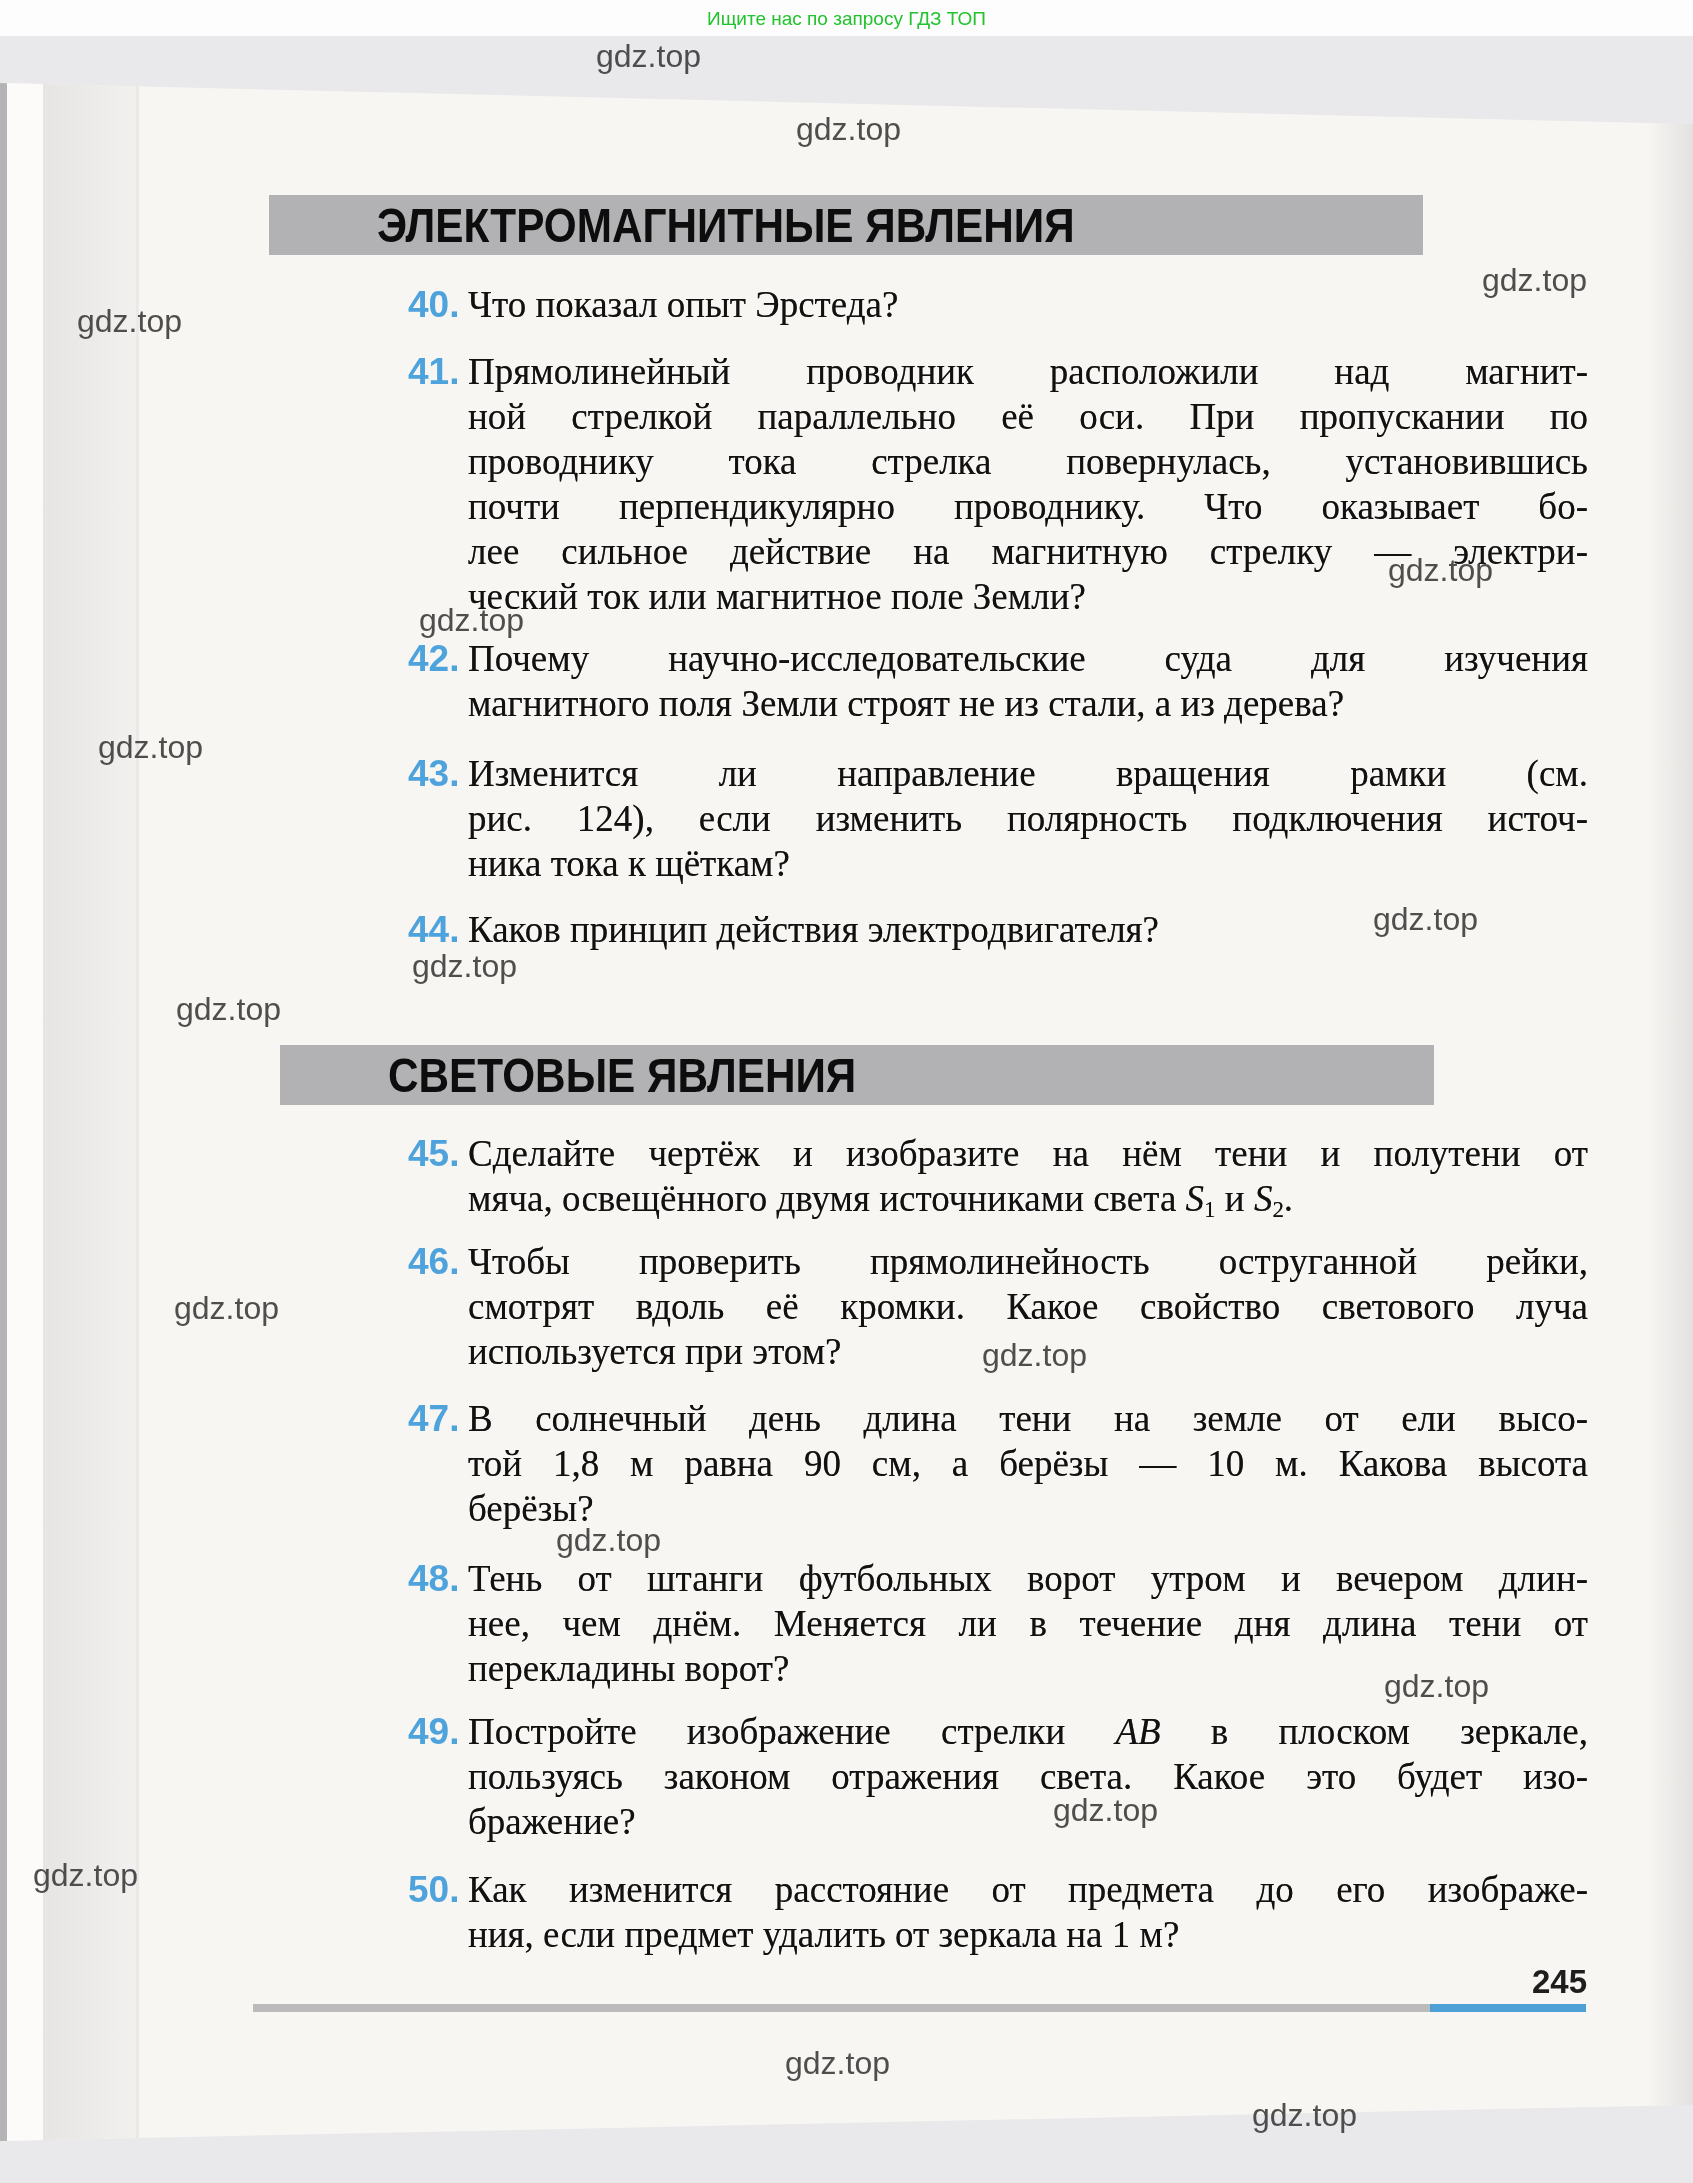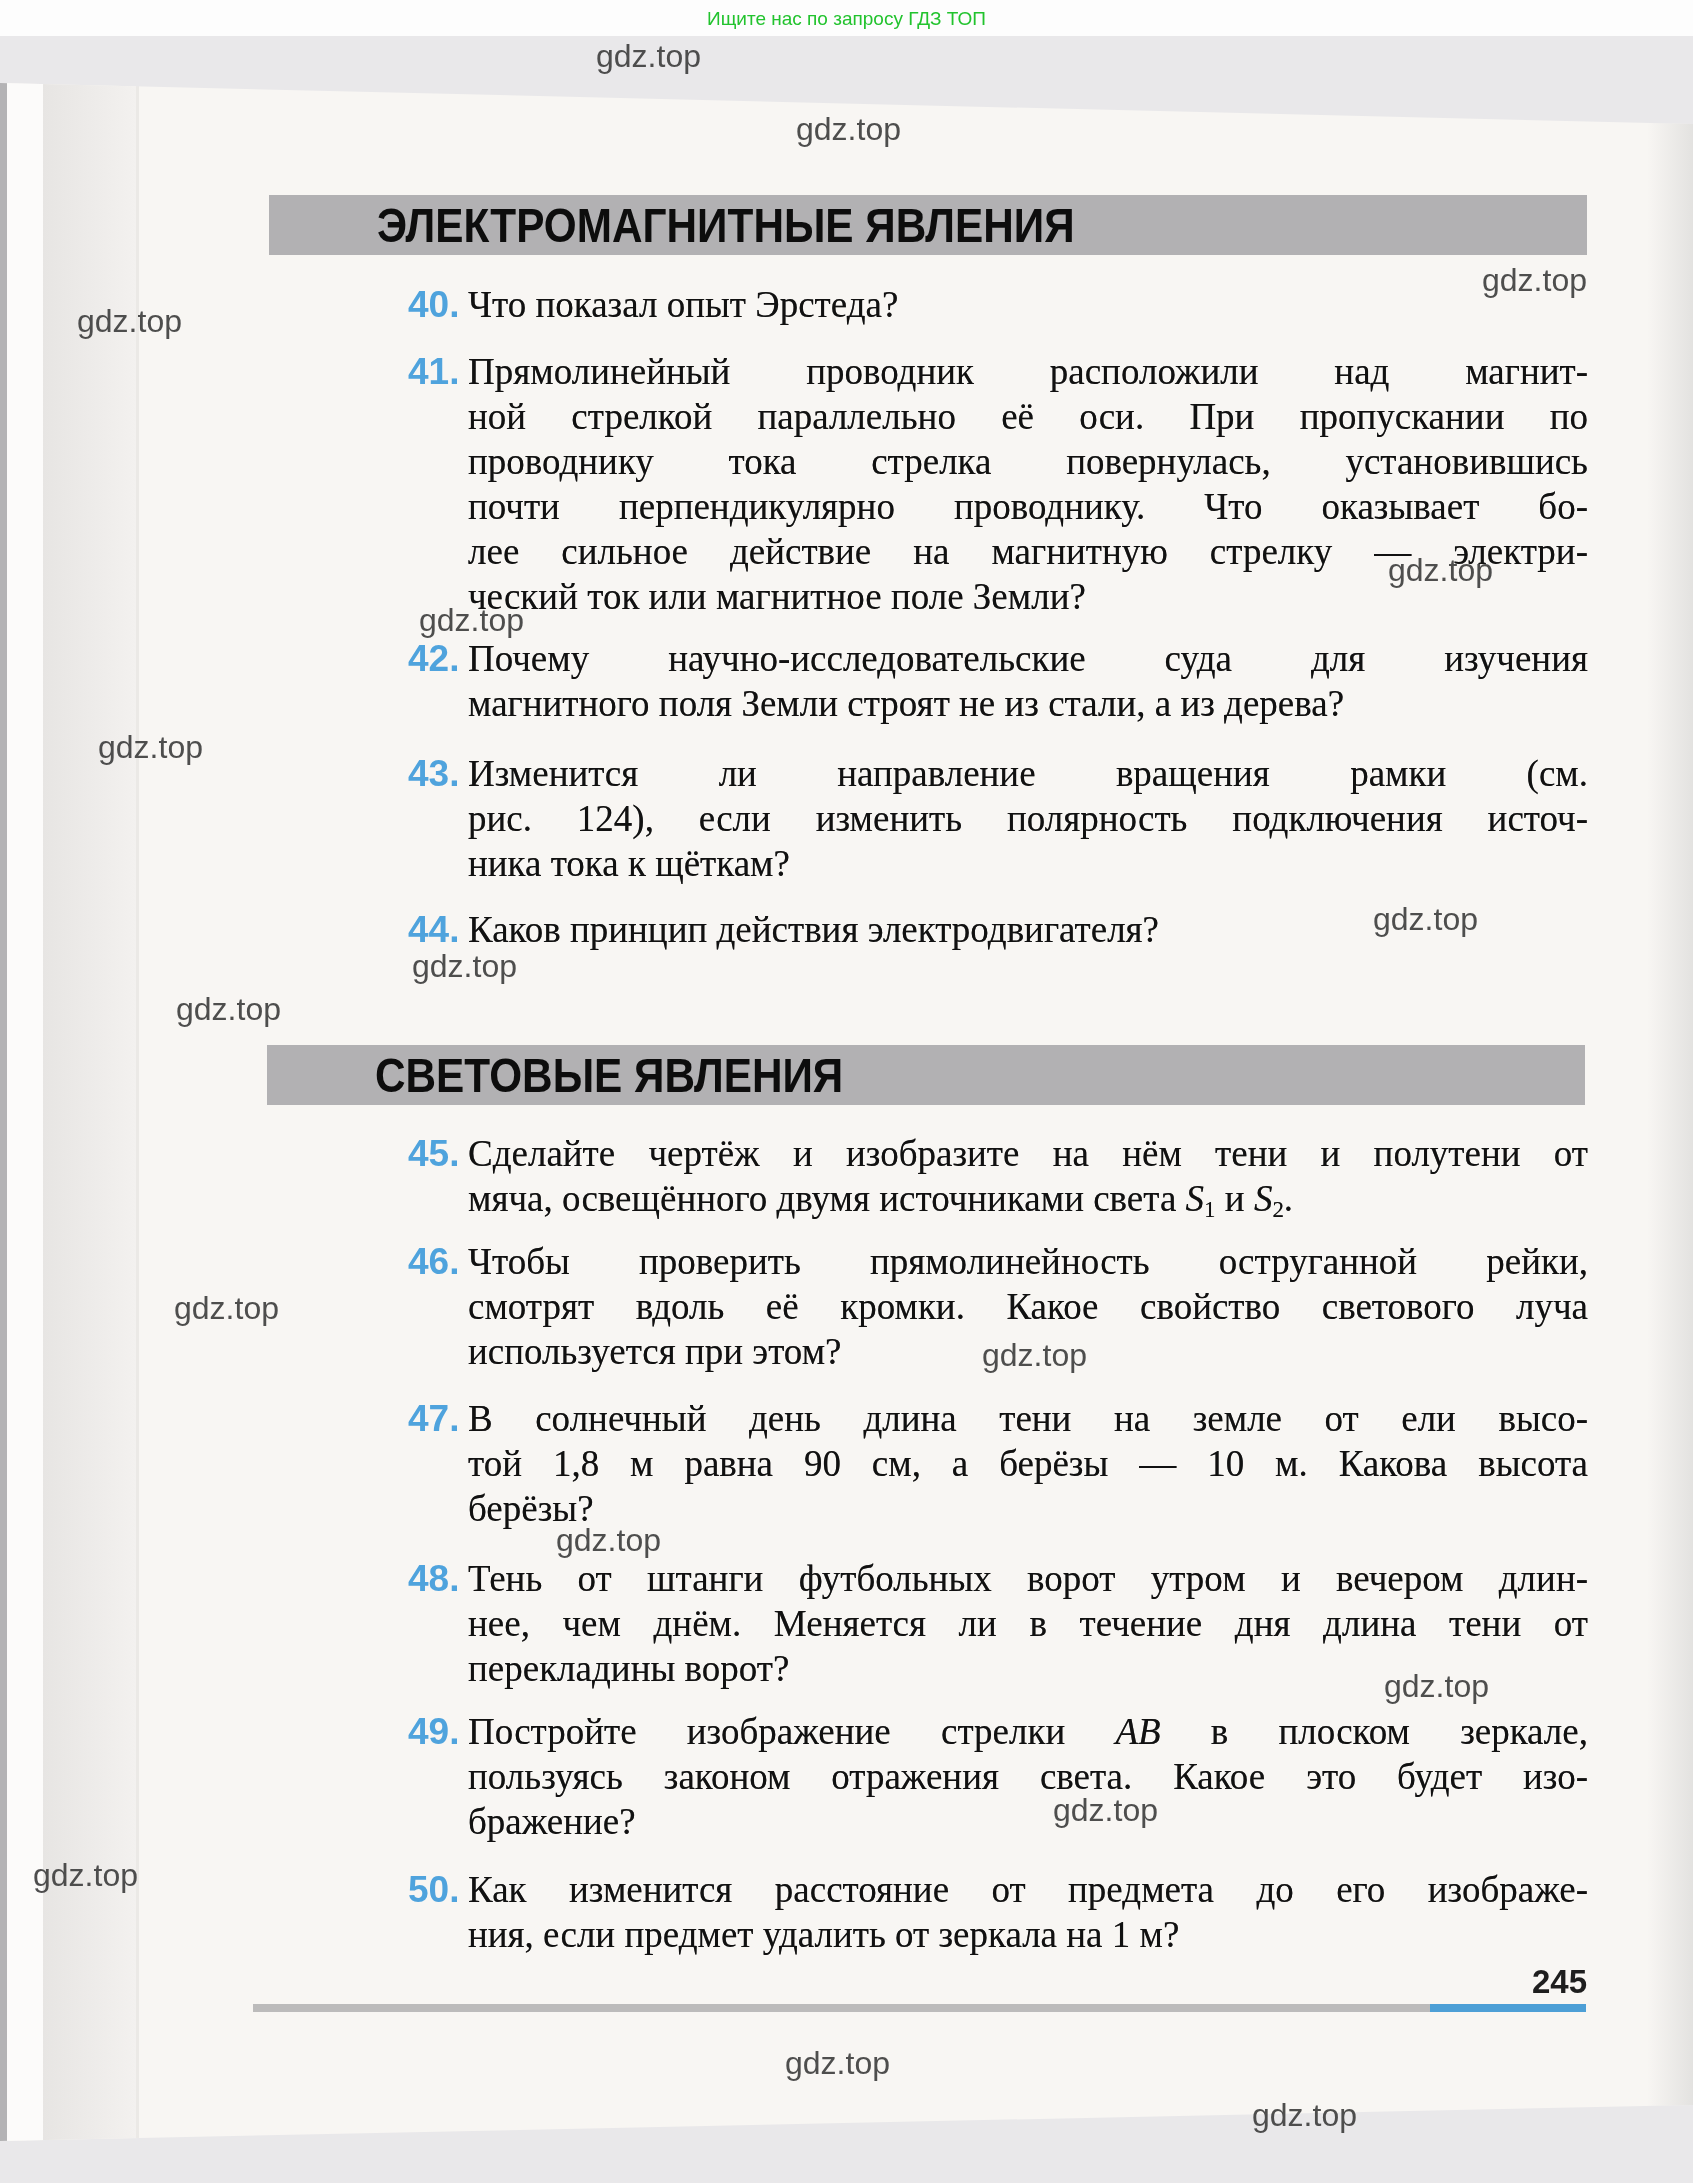--- a/index.html
+++ b/index.html
@@ -45,25 +45,25 @@
   }
   .edge-left-dark{position:absolute;left:0;top:0;bottom:0;width:6.6px;background:#b4b3b5;}
   .edge-left-white{position:absolute;left:6.6px;top:0;bottom:0;width:36px;background:#fcfbfa;}
   .edge-left-grad{position:absolute;left:43px;top:0;bottom:0;width:93px;
     background:linear-gradient(to right,#e7e5e3,#f3f1ef);}
   .edge-left-line{position:absolute;left:136px;top:0;bottom:0;width:2.5px;background:rgba(0,0,0,0.05);}
   .edge-right-grad{position:absolute;right:0;top:0;bottom:0;width:46px;
     background:linear-gradient(to left,#e3e2e0,rgba(243,241,239,0));}
   
   .band{
-    position:absolute;left:269px;width:1318px;height:60px;
+    position:absolute;left:269px;width:1154px;height:60px;
     background:#b2b1b3;z-index:2;text-decoration:underline;
   }
   .band1{top:195px;}
-  .band2{top:1045px;left:267px;}
+  .band2{top:1045px;left:280px;}
   .band-title{
     display:inline-block;
     margin-left:108px;
     font-family:"Liberation Sans",sans-serif;
     font-weight:700;
     font-size:46px;line-height:60px;
     color:#0d0d0d;
     transform:scale(0.92,1.04);
     transform-origin:left center;
     white-space:nowrap;

